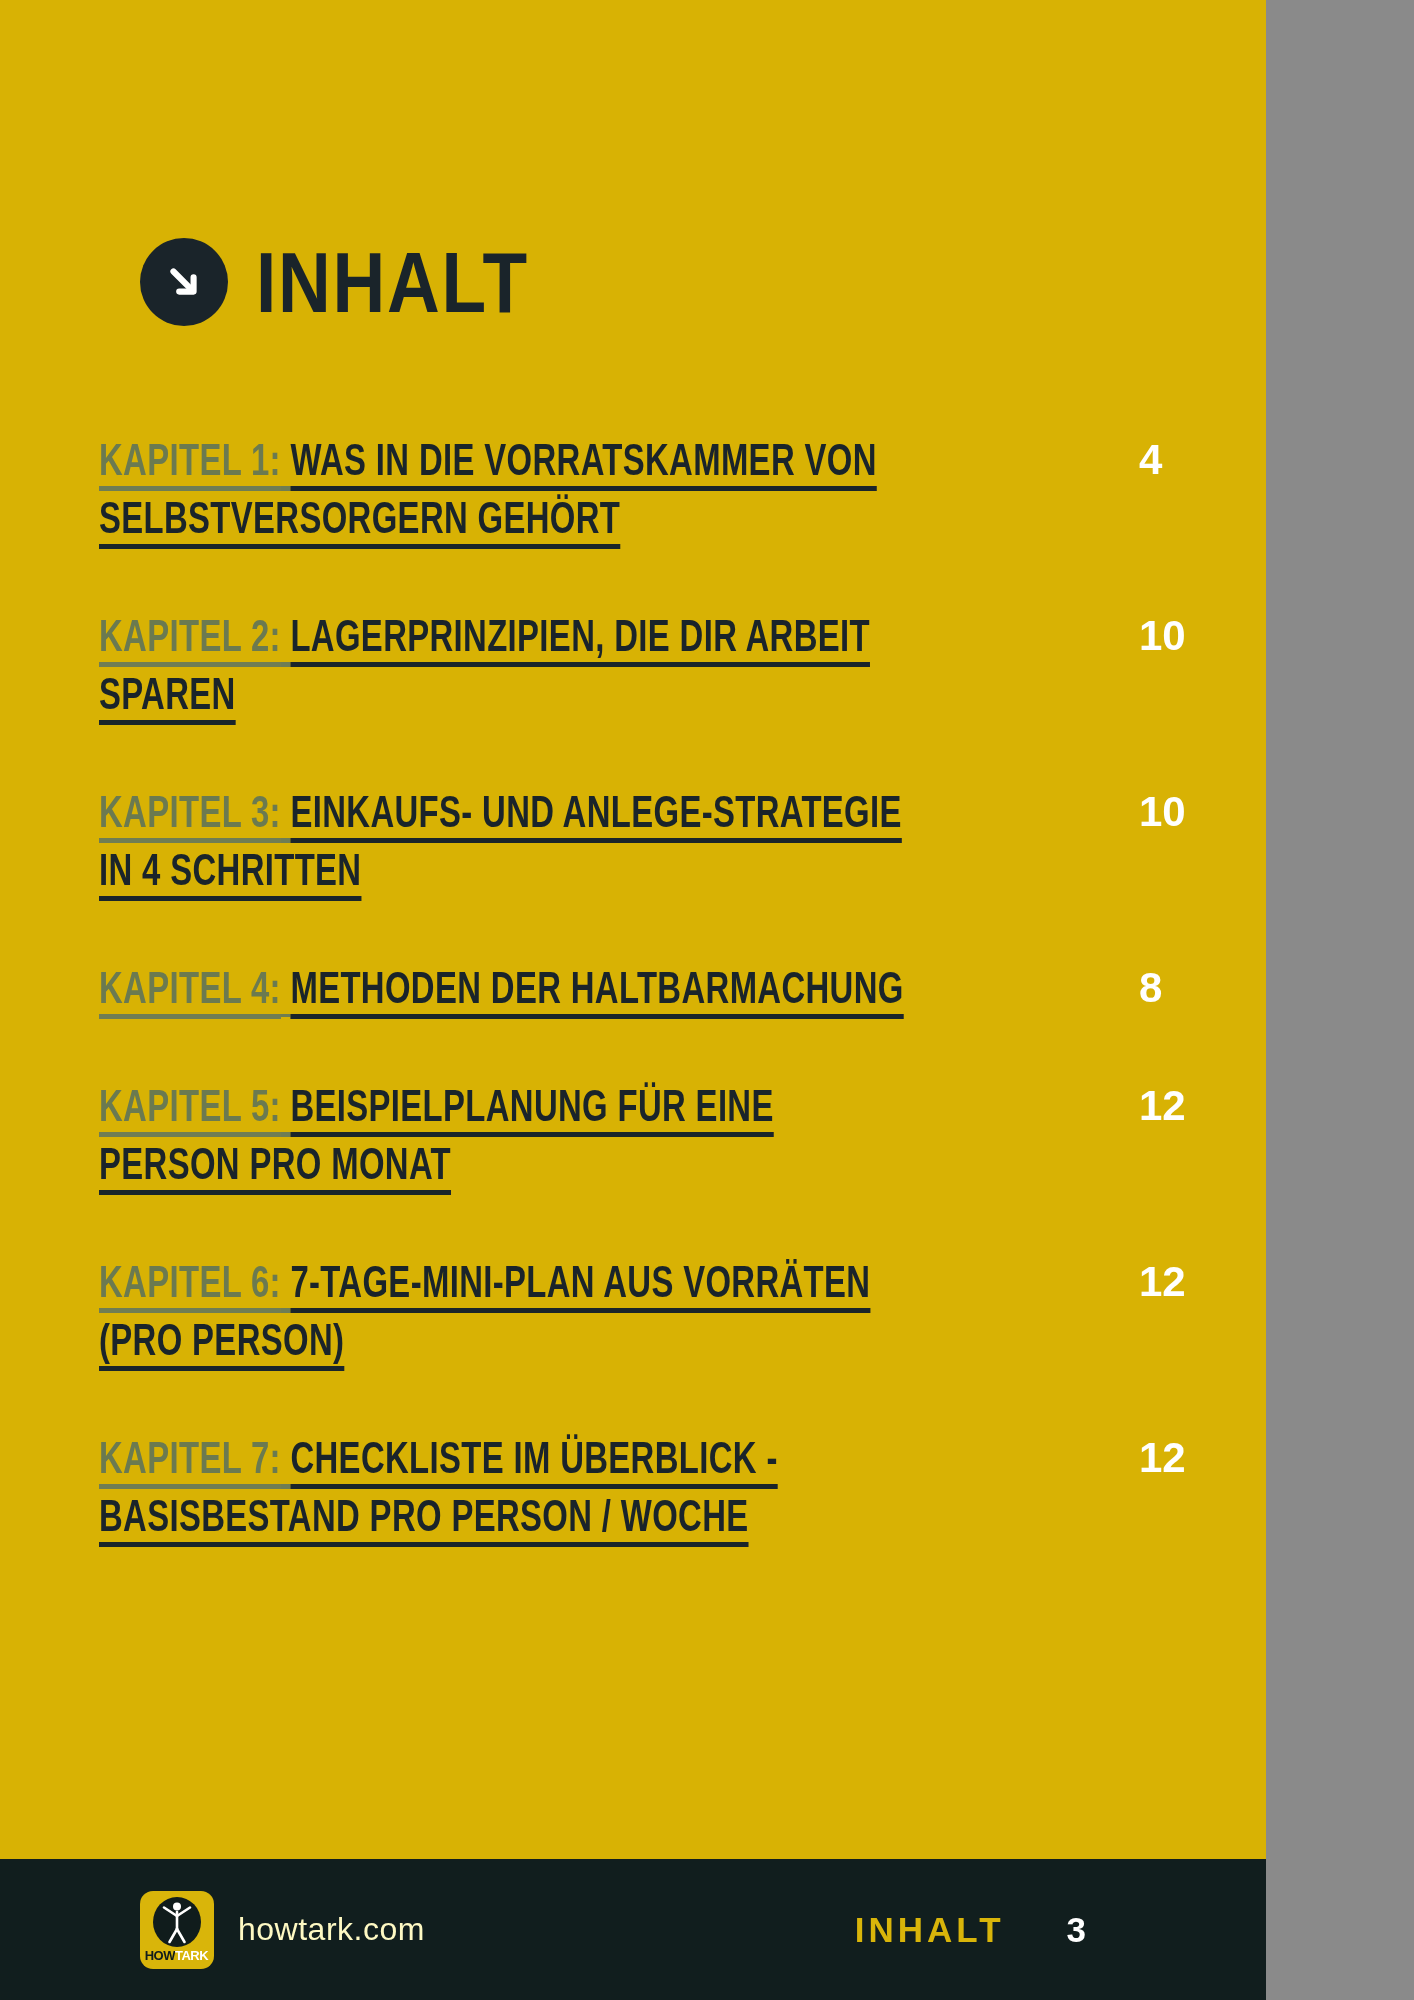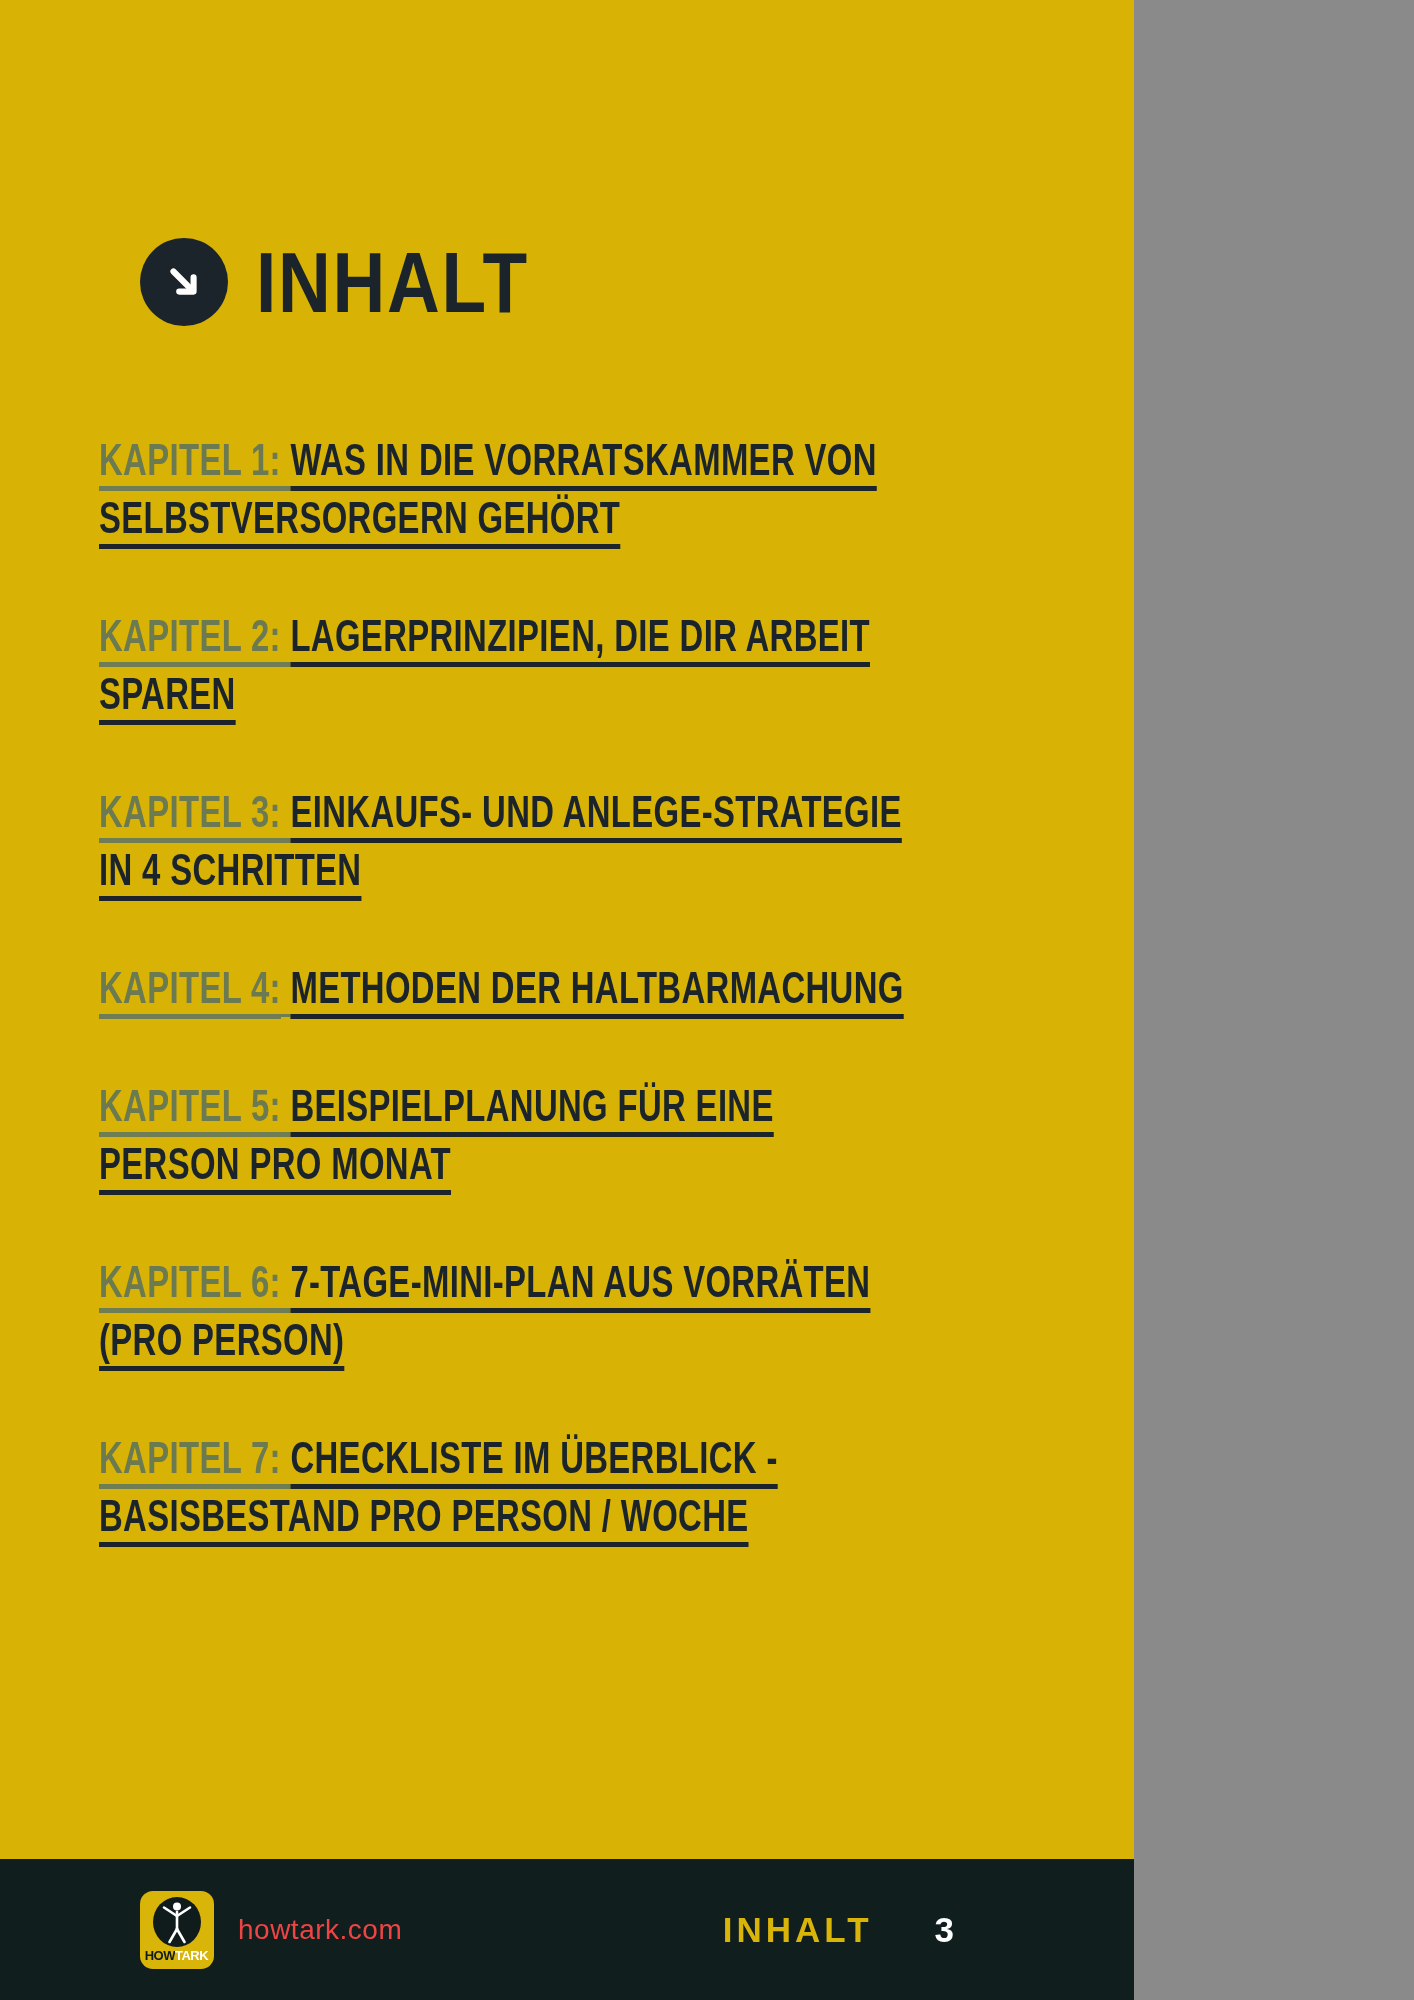--- a/index.html
+++ b/index.html
@@ -1,19 +1,19 @@
 <!DOCTYPE html>
 <html><head>
 <meta charset="utf-8">
 <style>
   * { margin: 0; padding: 0; box-sizing: border-box; }
   html, body { background: #8a8a8a; }
   .page {
     position: relative;
-    width: 1134px;
+    width: 1266px;
     height: 2000px;
     background: #d8b204;
     overflow: hidden;
     font-family: "Liberation Sans", "DejaVu Sans", sans-serif;
   }
 
   
   .header {
     display: flex;
     align-items: center;
@@ -99,22 +99,22 @@
     align-items: center;
     padding: 0 180px 0 140px;
   }
   .footer-left {
     display: flex;
     align-items: center;
     gap: 24px;
   }
   .footer-logo { display: block; }
   .footer-site {
-    color: #ef4444;
-    font-size: 28px;
+    color: #fef9c3;
+    font-size: 32px;
     font-weight: 400;
     letter-spacing: 0.5px;
     text-decoration: none;
   }
   .footer-right {
     margin-left: auto;
     display: flex;
     align-items: center;
     gap: 62px;
   }

